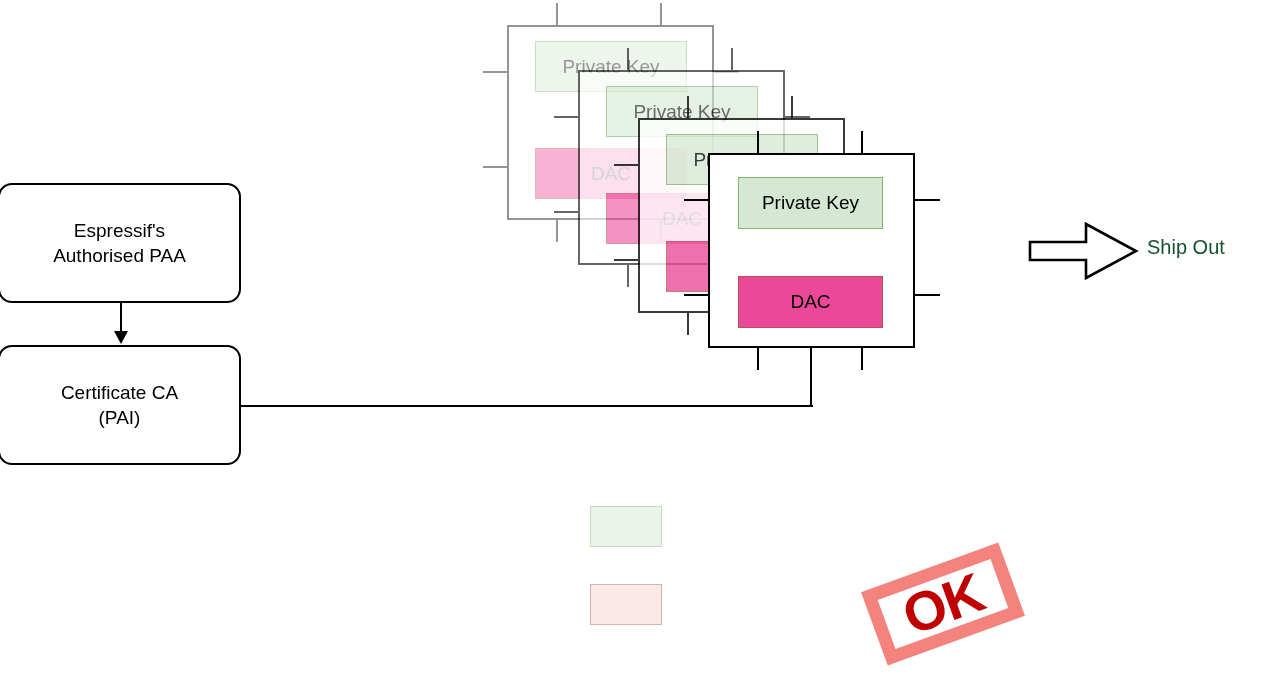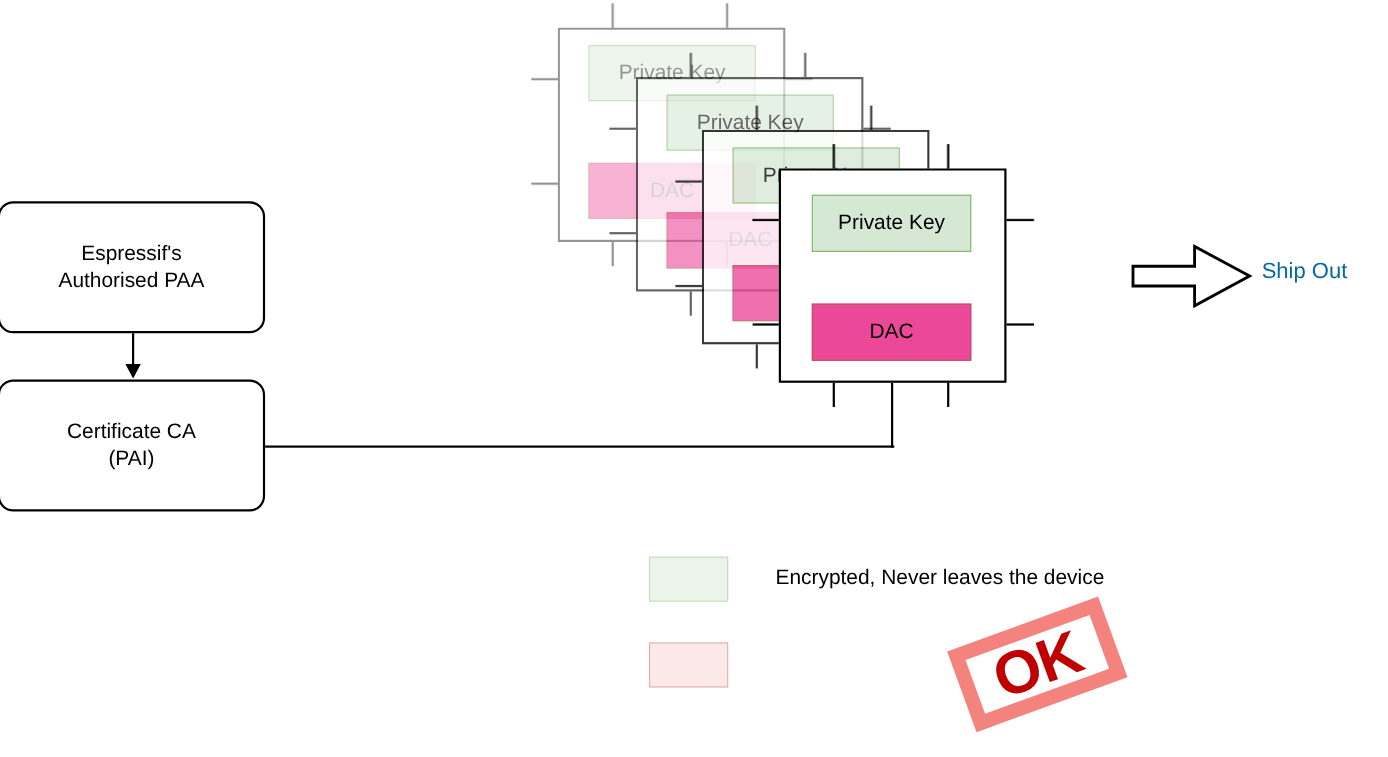--- a/index.html
+++ b/index.html
@@ -116,21 +116,21 @@
     position: absolute;
     font-size: 19px;
     color: #000000;
     white-space: nowrap;
   }
 
   
   .ship-label {
     position: absolute;
     font-size: 20px;
-    color: #0369a1;
+    color: #14532d;
     white-space: nowrap;
   }
 
   
   #ok-stamp {
     position: absolute;
     left: 870px;
     top: 565px;
     width: 146px;
     height: 78px;
@@ -254,21 +254,20 @@
       <span>DAC</span>
     </div>
   </div>
 
   <svg style="position:absolute; left:1028px; top:220px;" width="112" height="62" viewBox="0 0 112 62">
     <polygon points="2,22 58,22 58,4 108,31 58,58 58,40 2,40" fill="#ffffff" stroke="#000000" stroke-width="2.6" stroke-linejoin="miter"></polygon>
   </svg>
   <div class="ship-label" style="left:1147px; top:236px;">Ship Out</div>
 
   <div class="legend-swatch green" style="left:590px; top:506px; width:72px; height:41px;"></div>
-  <div class="legend-label" style="left:705px; top:515px;">Encrypted, Never leaves the device</div>
 
   <div class="legend-swatch red" style="left:590px; top:584px; width:72px; height:41px;"></div>
 
   <div id="ok-stamp">
     <div class="stamp-frame"></div>
     <div class="stamp-text">OK</div>
   </div>
 
 </div>
 

